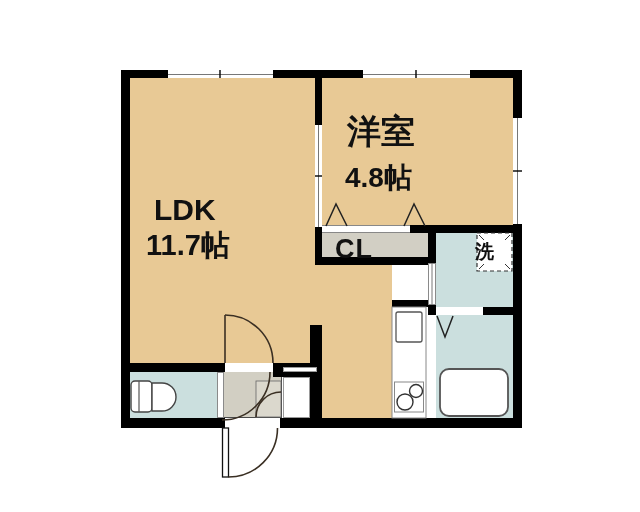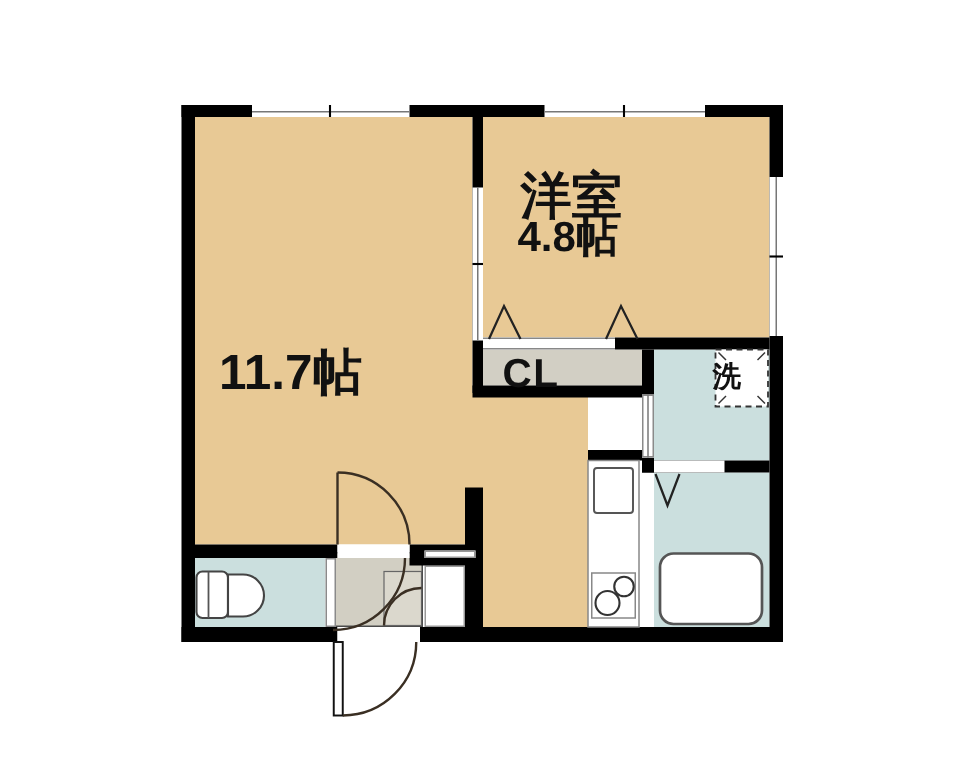--- a/index.html
+++ b/index.html
@@ -108,18 +108,19 @@
 
     <rect x="440" y="369" width="68" height="47" rx="9" fill="#fff" stroke="#555" stroke-width="1.8"></rect>
 
     <rect x="477" y="233" width="35" height="38" fill="#fff" stroke="#333" stroke-width="1.2" stroke-dasharray="4 3"></rect>
     <line x1="479" y1="235" x2="484" y2="240" stroke="#333" stroke-width="1"></line>
     <line x1="510" y1="235" x2="505" y2="240" stroke="#333" stroke-width="1"></line>
     <line x1="479" y1="269" x2="484" y2="264" stroke="#333" stroke-width="1"></line>
     <line x1="510" y1="269" x2="505" y2="264" stroke="#333" stroke-width="1"></line>
   </svg>
 
-  <div class="lbl lbl-size" style="left:146px;top:231px;width:160px;font-size:33px;">11.7帖</div>
+  <div class="lbl lbl-room" style="left:154px;top:195px;width:140px;">LDK</div>
+  <div class="lbl lbl-size" style="left:146px;top:231px;width:160px;font-size:29px;">11.7帖</div>
   <div class="lbl lbl-room" style="left:347px;top:114px;width:140px;font-size:34px;">洋室</div>
-  <div class="lbl lbl-size" style="left:345px;top:144px;width:140px;">4.8帖</div>
+  <div class="lbl lbl-size" style="left:345px;top:164px;width:140px;">4.8帖</div>
   <div class="lbl" style="left:335px;top:236px;width:80px;font-size:27px;font-weight:600;letter-spacing:1px;">CL</div>
   <div class="lbl" style="left:475px;top:242px;width:40px;font-size:19px;font-weight:600;">洗</div>
 </div>
 
 </body></html>

